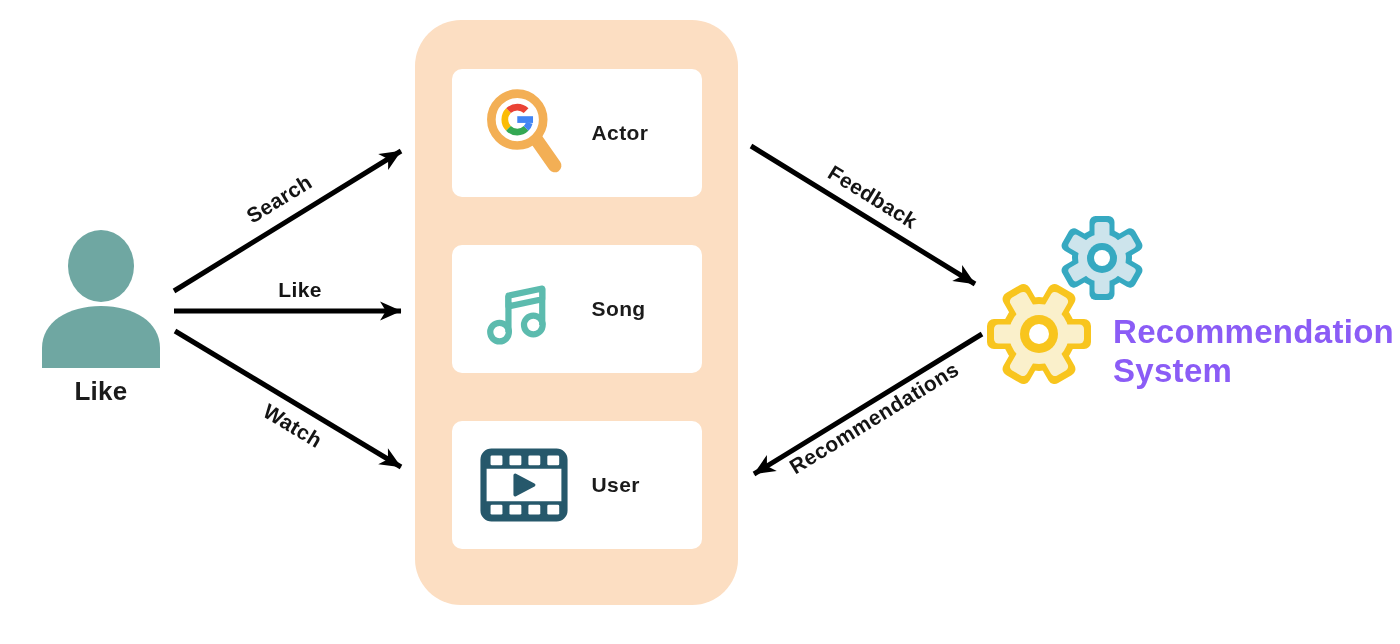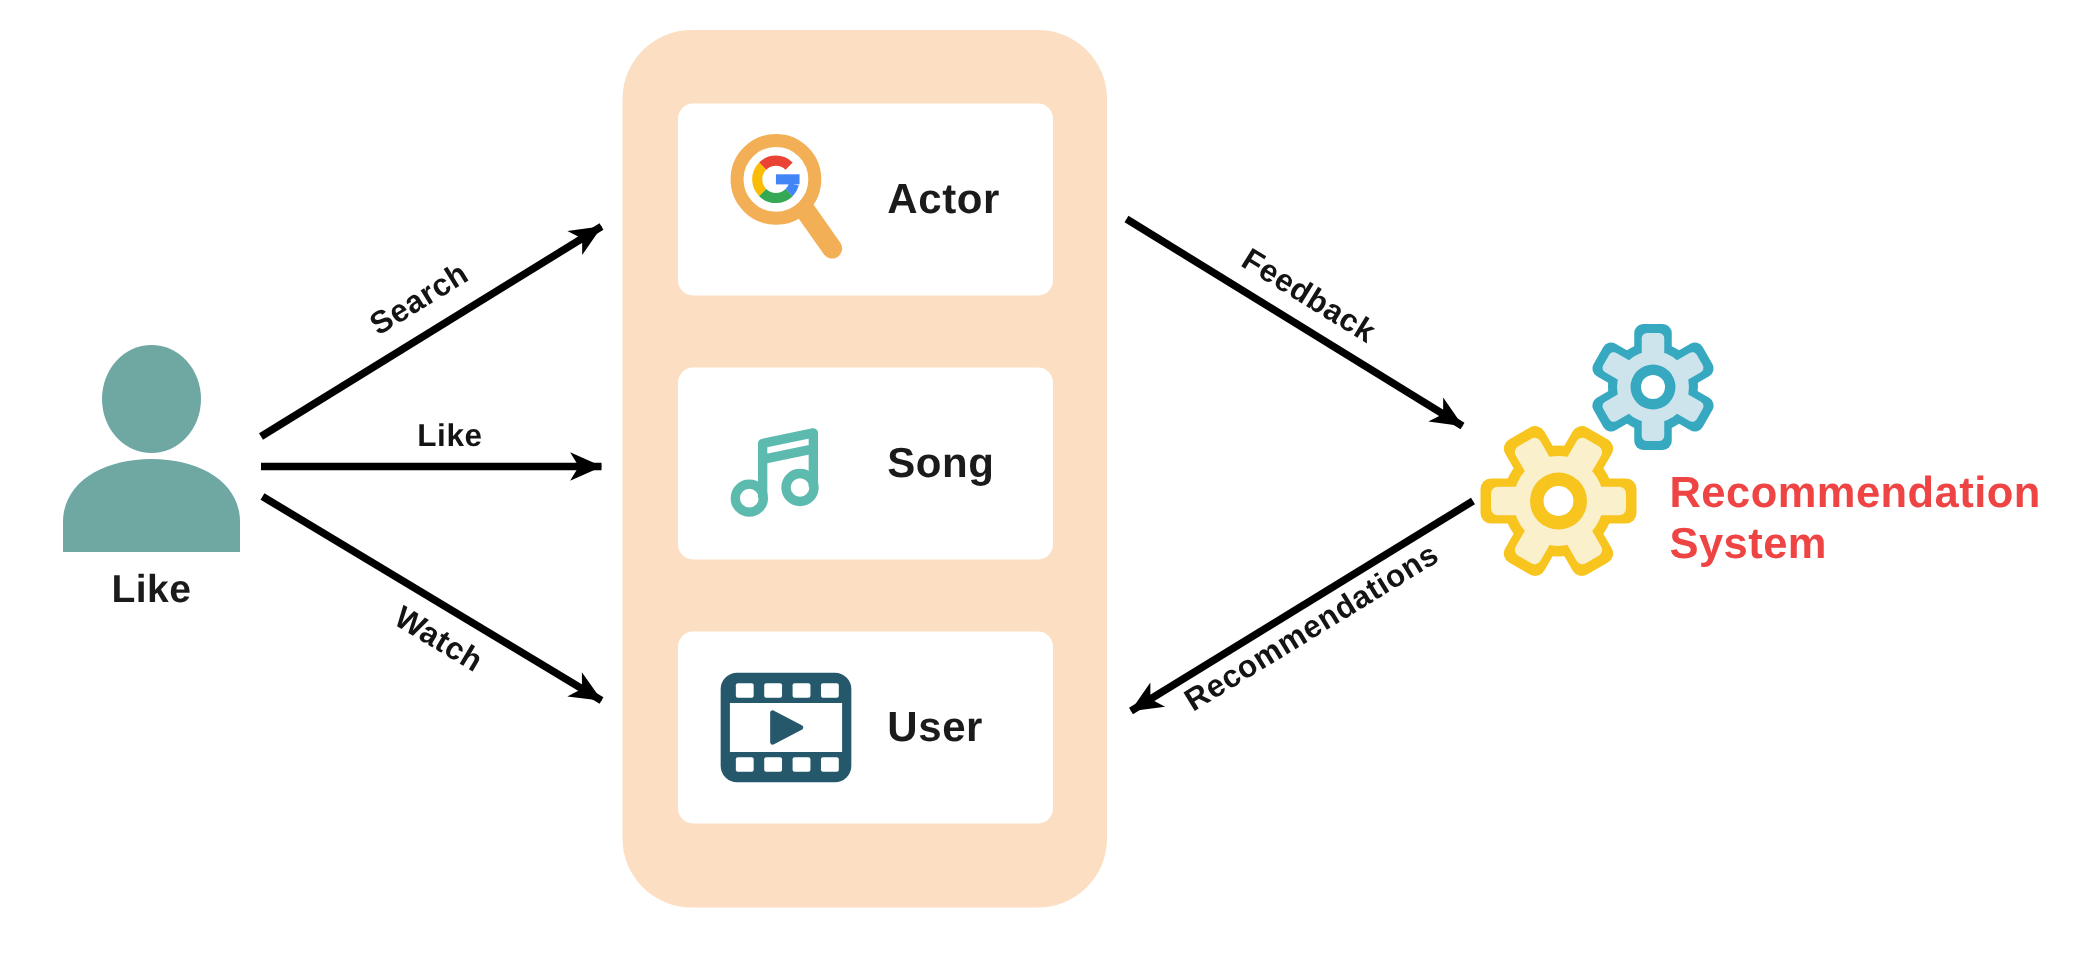--- a/index.html
+++ b/index.html
@@ -29,28 +29,28 @@
     background:#FCDEC2;border-radius:46px;box-sizing:border-box;
     padding-top:49px;
   }
   .card{
     width:250px;height:128px;margin:0 auto 48px auto;background:#ffffff;
     border-radius:10px;display:flex;align-items:center;box-sizing:border-box;
     padding-left:26px;
   }
   .card-icon{width:92px;display:flex;align-items:center;justify-content:center;flex:0 0 92px;}
   .card-label{
-    font-size:28px;font-weight:700;color:#1b1b1b;letter-spacing:0.4px;margin-left:22px;
+    font-size:21px;font-weight:700;color:#1b1b1b;letter-spacing:0.4px;margin-left:22px;
   }
 
   
   .recsys-gears{position:absolute;left:982px;top:212px;}
   .recsys-label{
     position:absolute;left:1113px;top:313px;width:272px;
-    font-size:29px;font-weight:700;color:#ef4444;line-height:1.17;letter-spacing:0.3px;
+    font-size:33px;font-weight:700;color:#8b5cf6;line-height:1.17;letter-spacing:0.3px;
   }
 </style>
 </head>
 <body>
 
 <div class="canvas">
 
   <svg class="arrow-layer" width="1400" height="644" viewBox="0 0 1400 644">
     <defs>
       <marker id="ah" viewBox="0 0 10 10" refX="9.4" refY="5" markerWidth="4.6" markerHeight="4.6" orient="auto-start-reverse">

